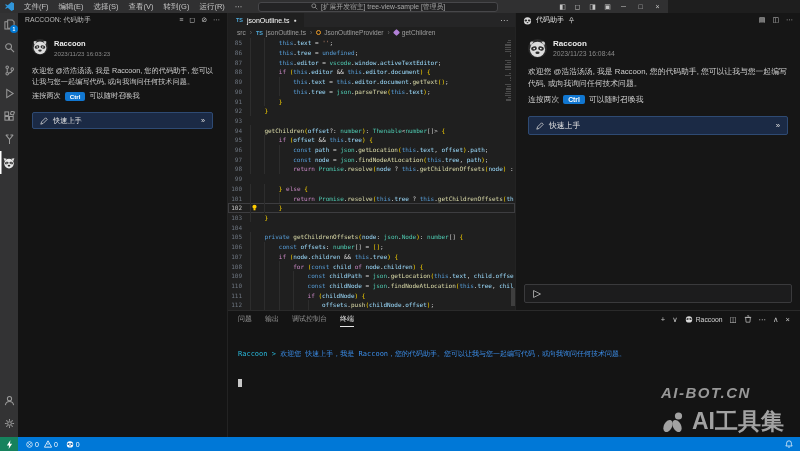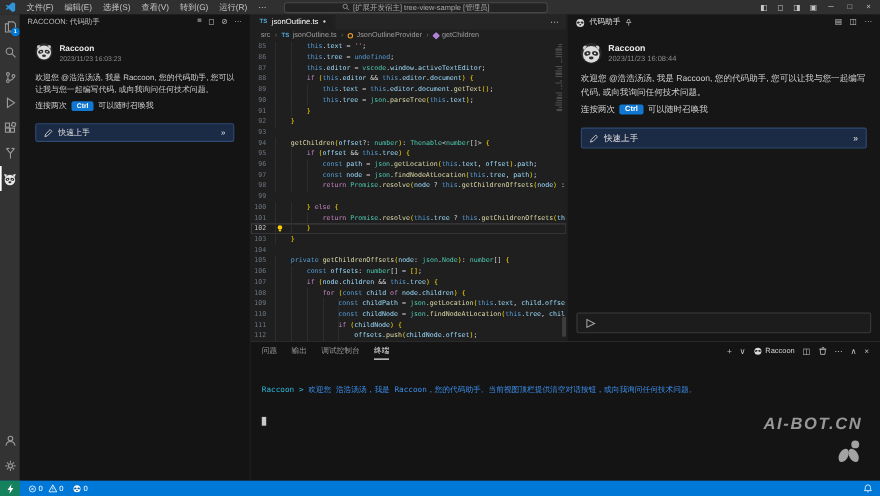--- a/index.html
+++ b/index.html
@@ -1,21 +1,21 @@
 <!DOCTYPE html>
 <html style="--accent: #0078d4; --status_bar: #0078d7; --remote_green: #16825d; --editor_bg: #1f1f1f; --panel_bg: #141414; --titlebar_bg: #303031; --keyword: #569cd6; --control: #c586c0; --variable: #9cdcfe; --function: #dcdcaa; --type: #4ec9b0; --string: #ce9178; --bracket: #ffd700; --terminal_prompt: #29b8db; --terminal_msg: #3b8eea; --terminal_user: #2472c8;"><head>
 <meta charset="utf-8">
 <style>
 *{box-sizing:border-box;margin:0;padding:0}
 html,body{width:800px;height:451px;overflow:hidden}
 body{position:relative;background:#1e1e1e;color:#ccc;font-family:"Liberation Sans","DejaVu Sans",sans-serif}
 svg{display:block}
 
 
-.titlebar{position:absolute;left:0;top:0;width:800px;height:13px;background:#303031;display:flex;align-items:center;font-size:7.5px;color:#c5c5c5;z-index:5}
+.titlebar{position:absolute;left:0;top:0;width:668px;height:13px;background:#303031;display:flex;align-items:center;font-size:7.5px;color:#c5c5c5;z-index:5}
 .vs-logo{width:9px;height:9px;margin:0 5px 0 5px}
 .menubar{display:flex;align-items:center}
 .menu-item{padding:0 5px;cursor:default;white-space:nowrap}
 .nav-arrows{margin-left:12px;display:flex;gap:9px;font-size:8px}
 .nav-fwd{color:#6d6d6d}
 .win-search{position:absolute;left:258px;top:1.5px;width:240px;height:10px;background:#232324;border:1px solid #47474a;border-radius:3px;display:flex;align-items:center;justify-content:center;gap:3px;font-size:6.8px;color:#a8a8a8}
 .win-controls{position:absolute;right:2px;top:0;height:13px;display:flex;align-items:center}
 .win-controls span{width:17px;text-align:center;font-size:7px;color:#c5c5c5}
 
 
@@ -87,21 +87,21 @@
 .panel-toolbar{margin-left:auto;display:flex;align-items:center;gap:7px;color:#c5c5c5;font-size:7.5px}
 .pt-profile{display:flex;align-items:center;gap:3px;font-size:6.8px;color:#d5d5d5}
 .terminal{padding:5px 10px;font-family:"DejaVu Sans Mono","Liberation Mono",monospace;font-size:7px;line-height:9px;white-space:pre-wrap}
 .t-prompt{color:#29b8db;font-weight:normal}
 .t-msg{color:#3b8eea}
 .t-user{color:#2472c8;font-weight:bold}
 .t-line2{margin-top:9px}
 .t-cursor{width:3.5px;height:8px;background:#c8c8c8;margin-top:2px}
 
 
-.watermark{position:absolute;right:16px;bottom:16px;color:#989898}
+.watermark{position:absolute;right:16px;bottom:0;color:#989898}
 .wm1{font-size:15px;font-weight:bold;font-style:italic;letter-spacing:1.5px}
 .wm2{display:flex;align-items:center;gap:7px;justify-content:flex-end;font-size:23px;font-weight:bold;margin-top:5px;color:#a2a2a2}
 
 
 .statusbar{position:absolute;left:0;top:437px;width:800px;height:14px;background:#0078d7;display:flex;align-items:center;color:#fff;font-size:7px}
 .sb-remote{width:18px;height:14px;background:#16825d;display:flex;align-items:center;justify-content:center;flex:none}
 .sb-item{display:flex;align-items:center;gap:2px;margin-left:8px}
 .sb-right{margin-left:auto;margin-right:7px;display:flex;align-items:center}
 </style>
 </head>
@@ -429,31 +429,32 @@
       <span>◫</span>
       <svg width="8" height="8" viewBox="0 0 10 10">
           <path d="M2 3h6l-.6 6H2.6Z M1 3h8 M4 1h2v1" fill="none" stroke="#c5c5c5" stroke-width="0.9"></path>
         </svg>
       <span>⋯</span>
       <span>∧</span>
       <span>×</span>
     </div>
   </div>
   <div class="terminal">
-    <div><span class="t-prompt">Raccoon &gt; </span><span class="t-msg">欢迎您 浩浩汤汤，我是 Raccoon，您的代码助手。当前视图顶栏提供清空对话按钮，或向我询问任何技术问题。</span></div>
+    <div><span class="t-prompt">Raccoon &gt; </span><span class="t-msg">欢迎您 快速上手，我是 Raccoon，您的代码助手。您可以让我与您一起编写代码，或向我询问任何技术问题。</span></div>
     <div class="t-cursor"></div>
   </div>
   <div class="watermark">
     <div class="wm1">AI-BOT.CN</div>
     <div class="wm2">
       <svg width="24" height="22" viewBox="0 0 24 22">
           <ellipse cx="7" cy="15" rx="4" ry="6.5" fill="#a2a2a2" transform="rotate(28 7 15)"></ellipse>
           <ellipse cx="16" cy="15" rx="4" ry="6.5" fill="#a2a2a2" transform="rotate(-28 16 15)"></ellipse>
           <circle cx="17.5" cy="5" r="3.6" fill="#a2a2a2"></circle>
         </svg>
+      <span>AI工具集</span>
     </div>
   </div>
 </div>
 
 <div class="statusbar">
   <div class="sb-remote">
     <svg width="7" height="9" viewBox="0 0 8 10">
         <path d="M5 0 1 6h2.5L3 10l4-6H4.5Z" fill="#fff"></path>
       </svg>
   </div>

